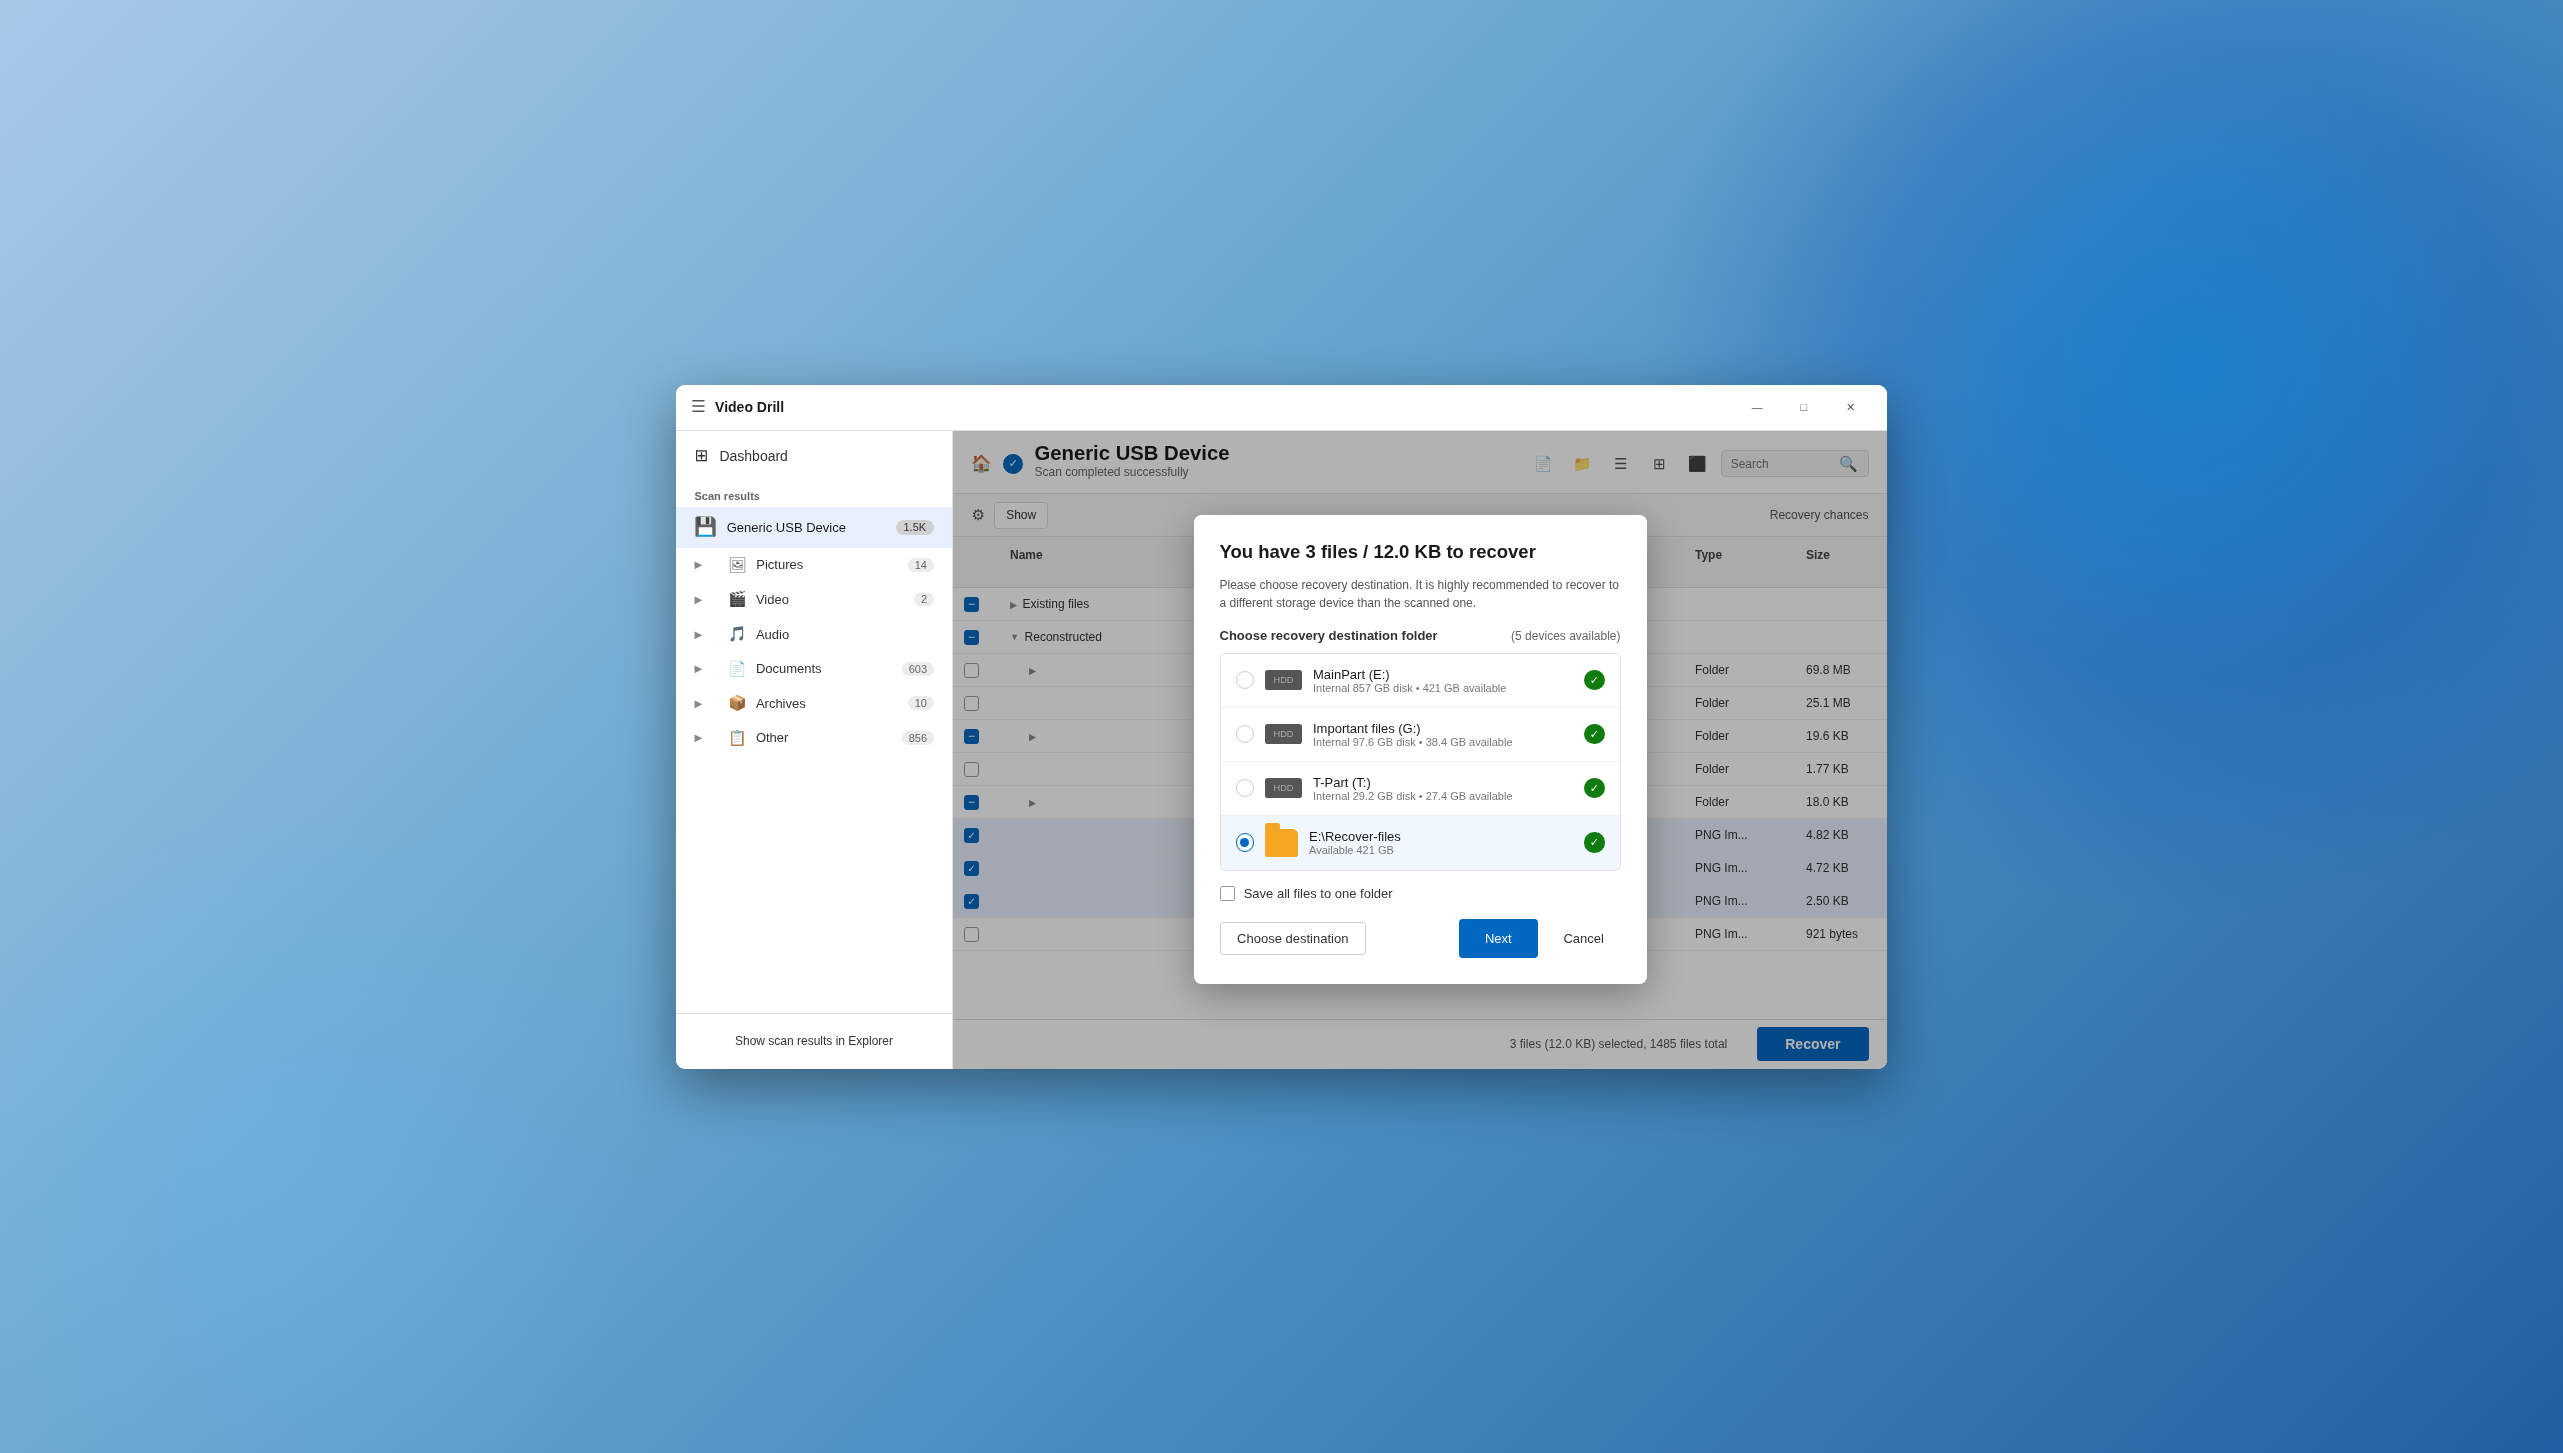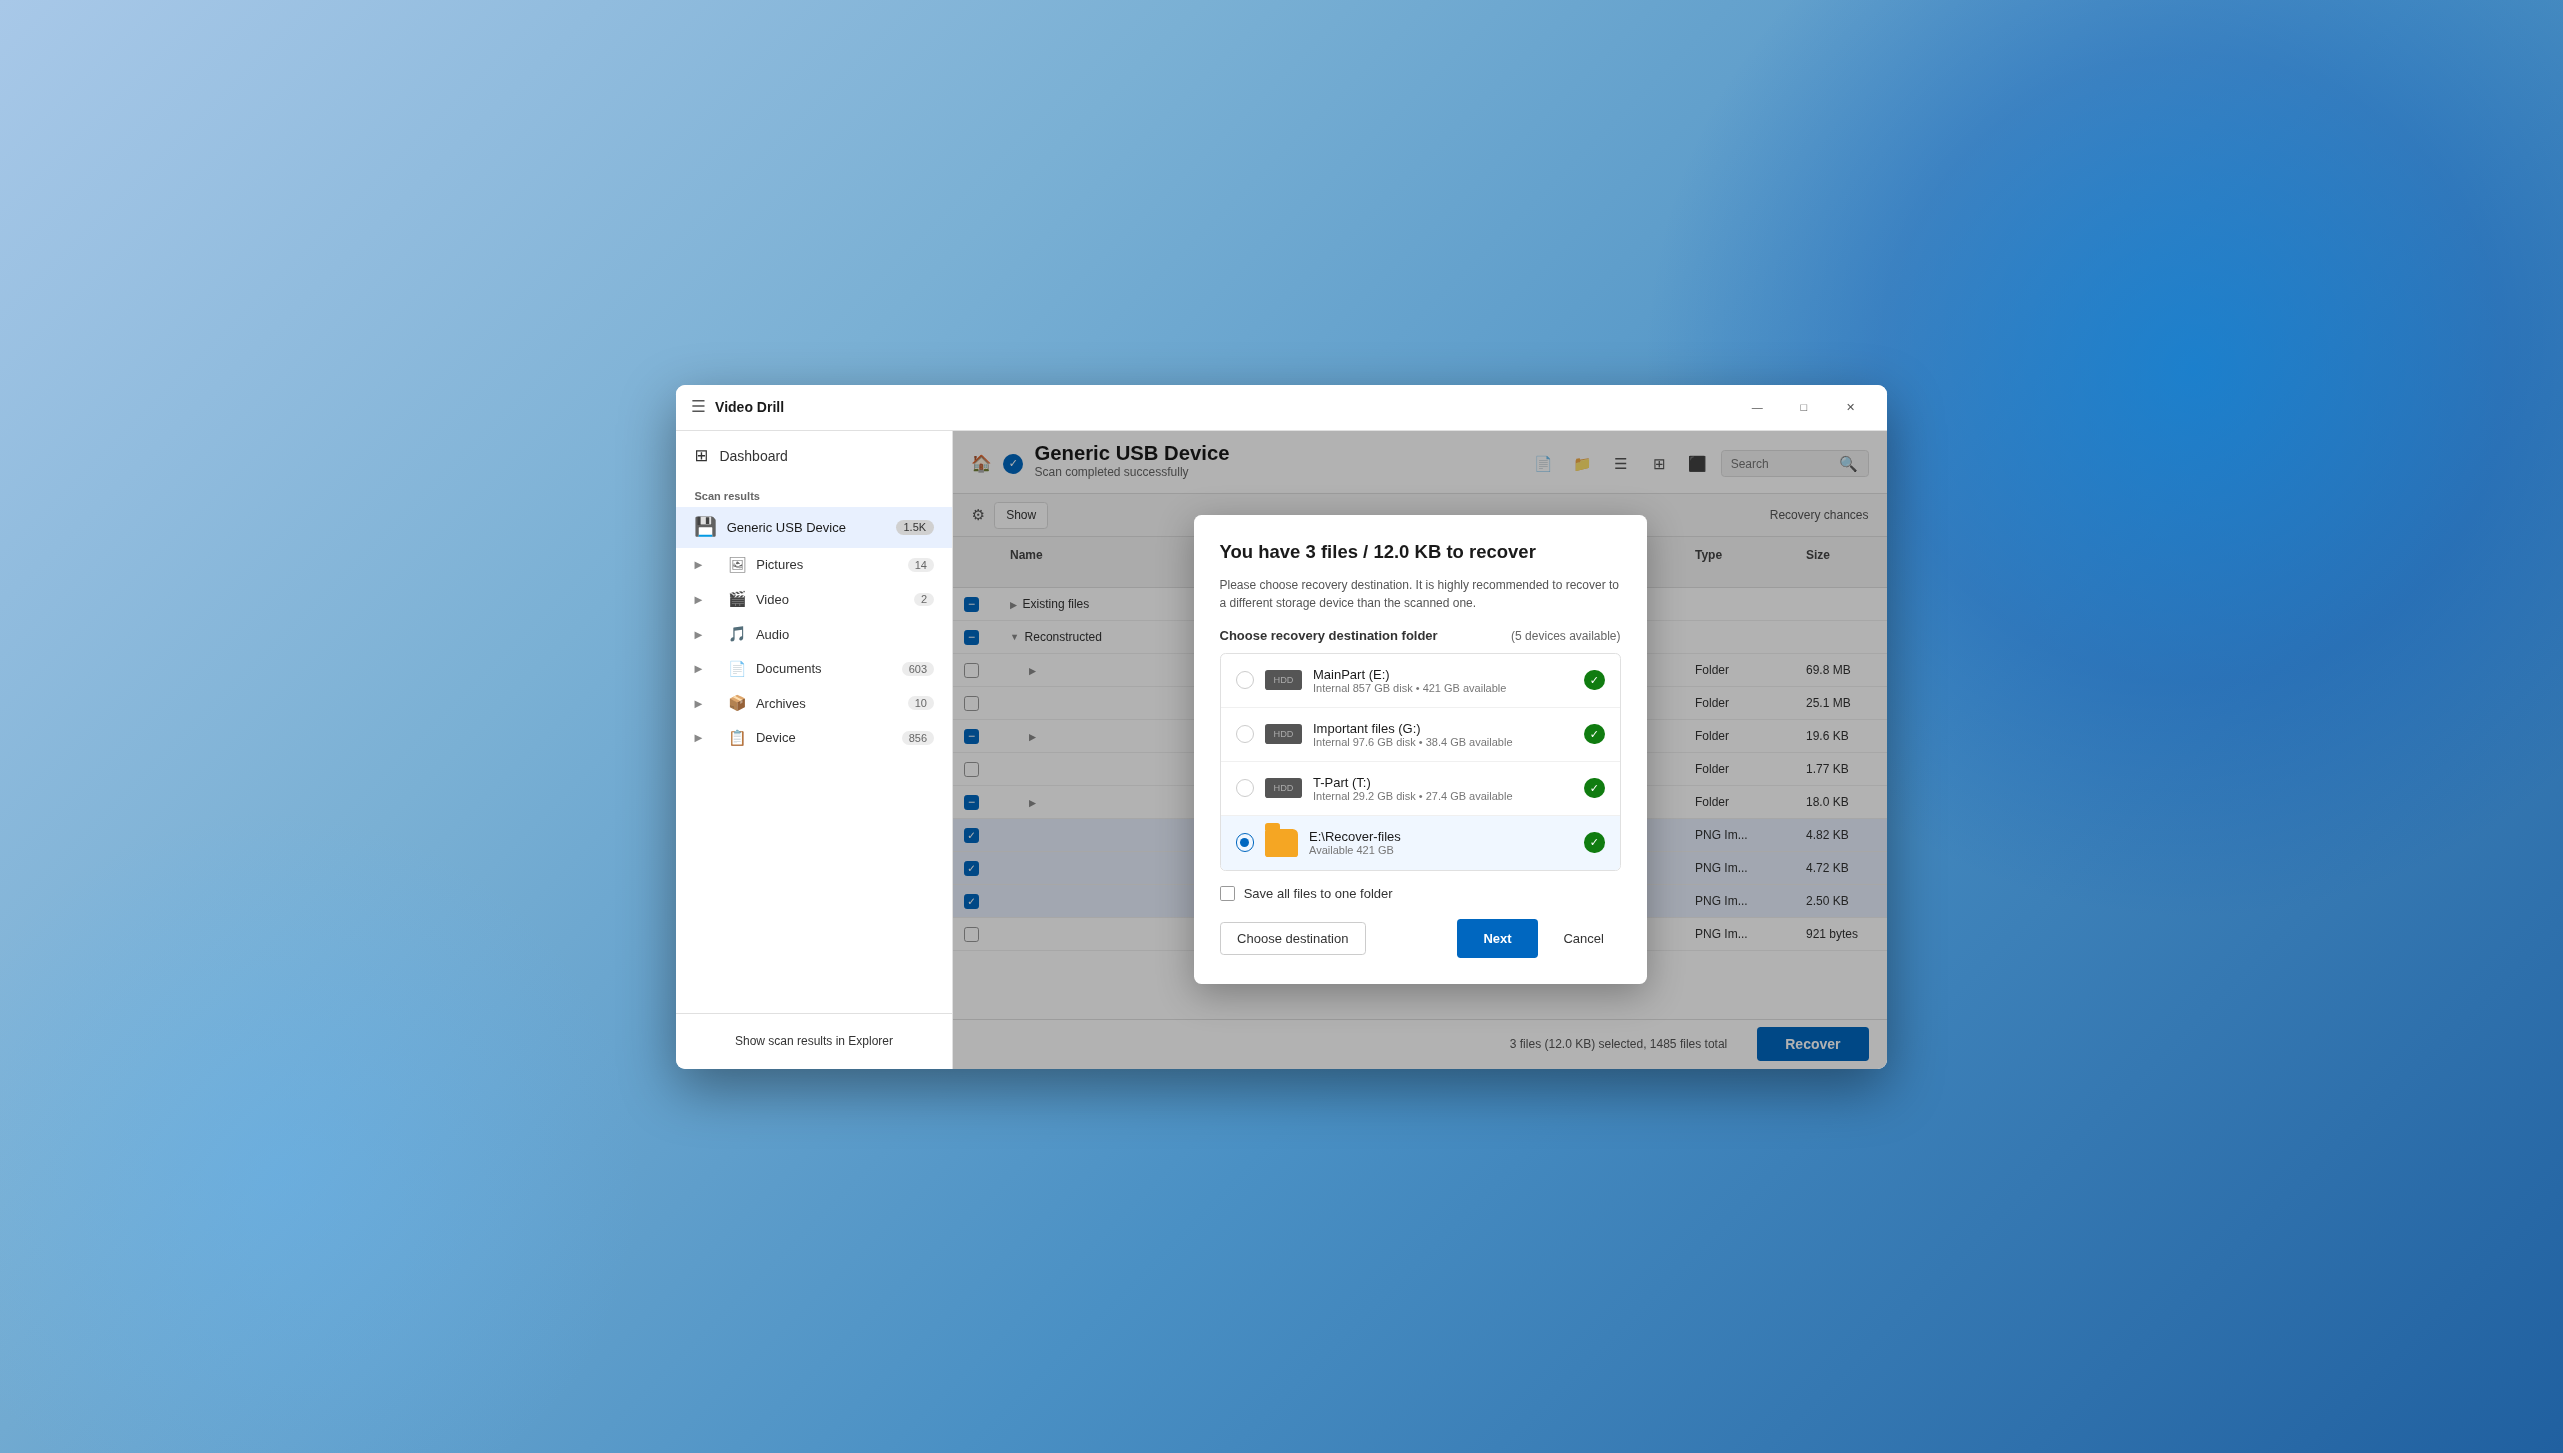--- a/index.html
+++ b/index.html
@@ -538,21 +538,21 @@
       cursor: pointer;
       color: #333;
     }
     .btn-next {
       padding: 12px 26px;
       background: #0067c0;
       color: white;
       border: none;
       border-radius: 3.7px;
       font-size: 13px;
-      font-weight: 700;
+      font-weight: 400;
       cursor: pointer;
       margin-left: auto;
     }
     .btn-cancel {
       padding: 8.3px 16.6px;
       border: none;
       background: transparent;
       font-size: 13px;
       cursor: pointer;
       color: #333;
@@ -628,21 +628,21 @@
             <div class="sidebar-item-inner" style="padding-left: 15px;">
               <span class="item-icon">📦</span>
               <span class="item-label">Archives</span>
               <span class="item-count">10</span>
             </div>
           </div>
           <div class="sidebar-item" style="position: relative;">
             <span style="position: absolute; left: 18.5px; font-size: 10.2px; color: rgb(136, 136, 136);">▶</span>
             <div class="sidebar-item-inner" style="padding-left: 15px;">
               <span class="item-icon">📋</span>
-              <span class="item-label">Device</span>
+              <span class="item-label">Other</span>
               <span class="item-count">856</span>
             </div>
           </div>
         </div>
 
       <div class="sidebar-footer">
         <button class="show-explorer-btn">Show scan results in Explorer</button>
       </div>
     </div>
 

